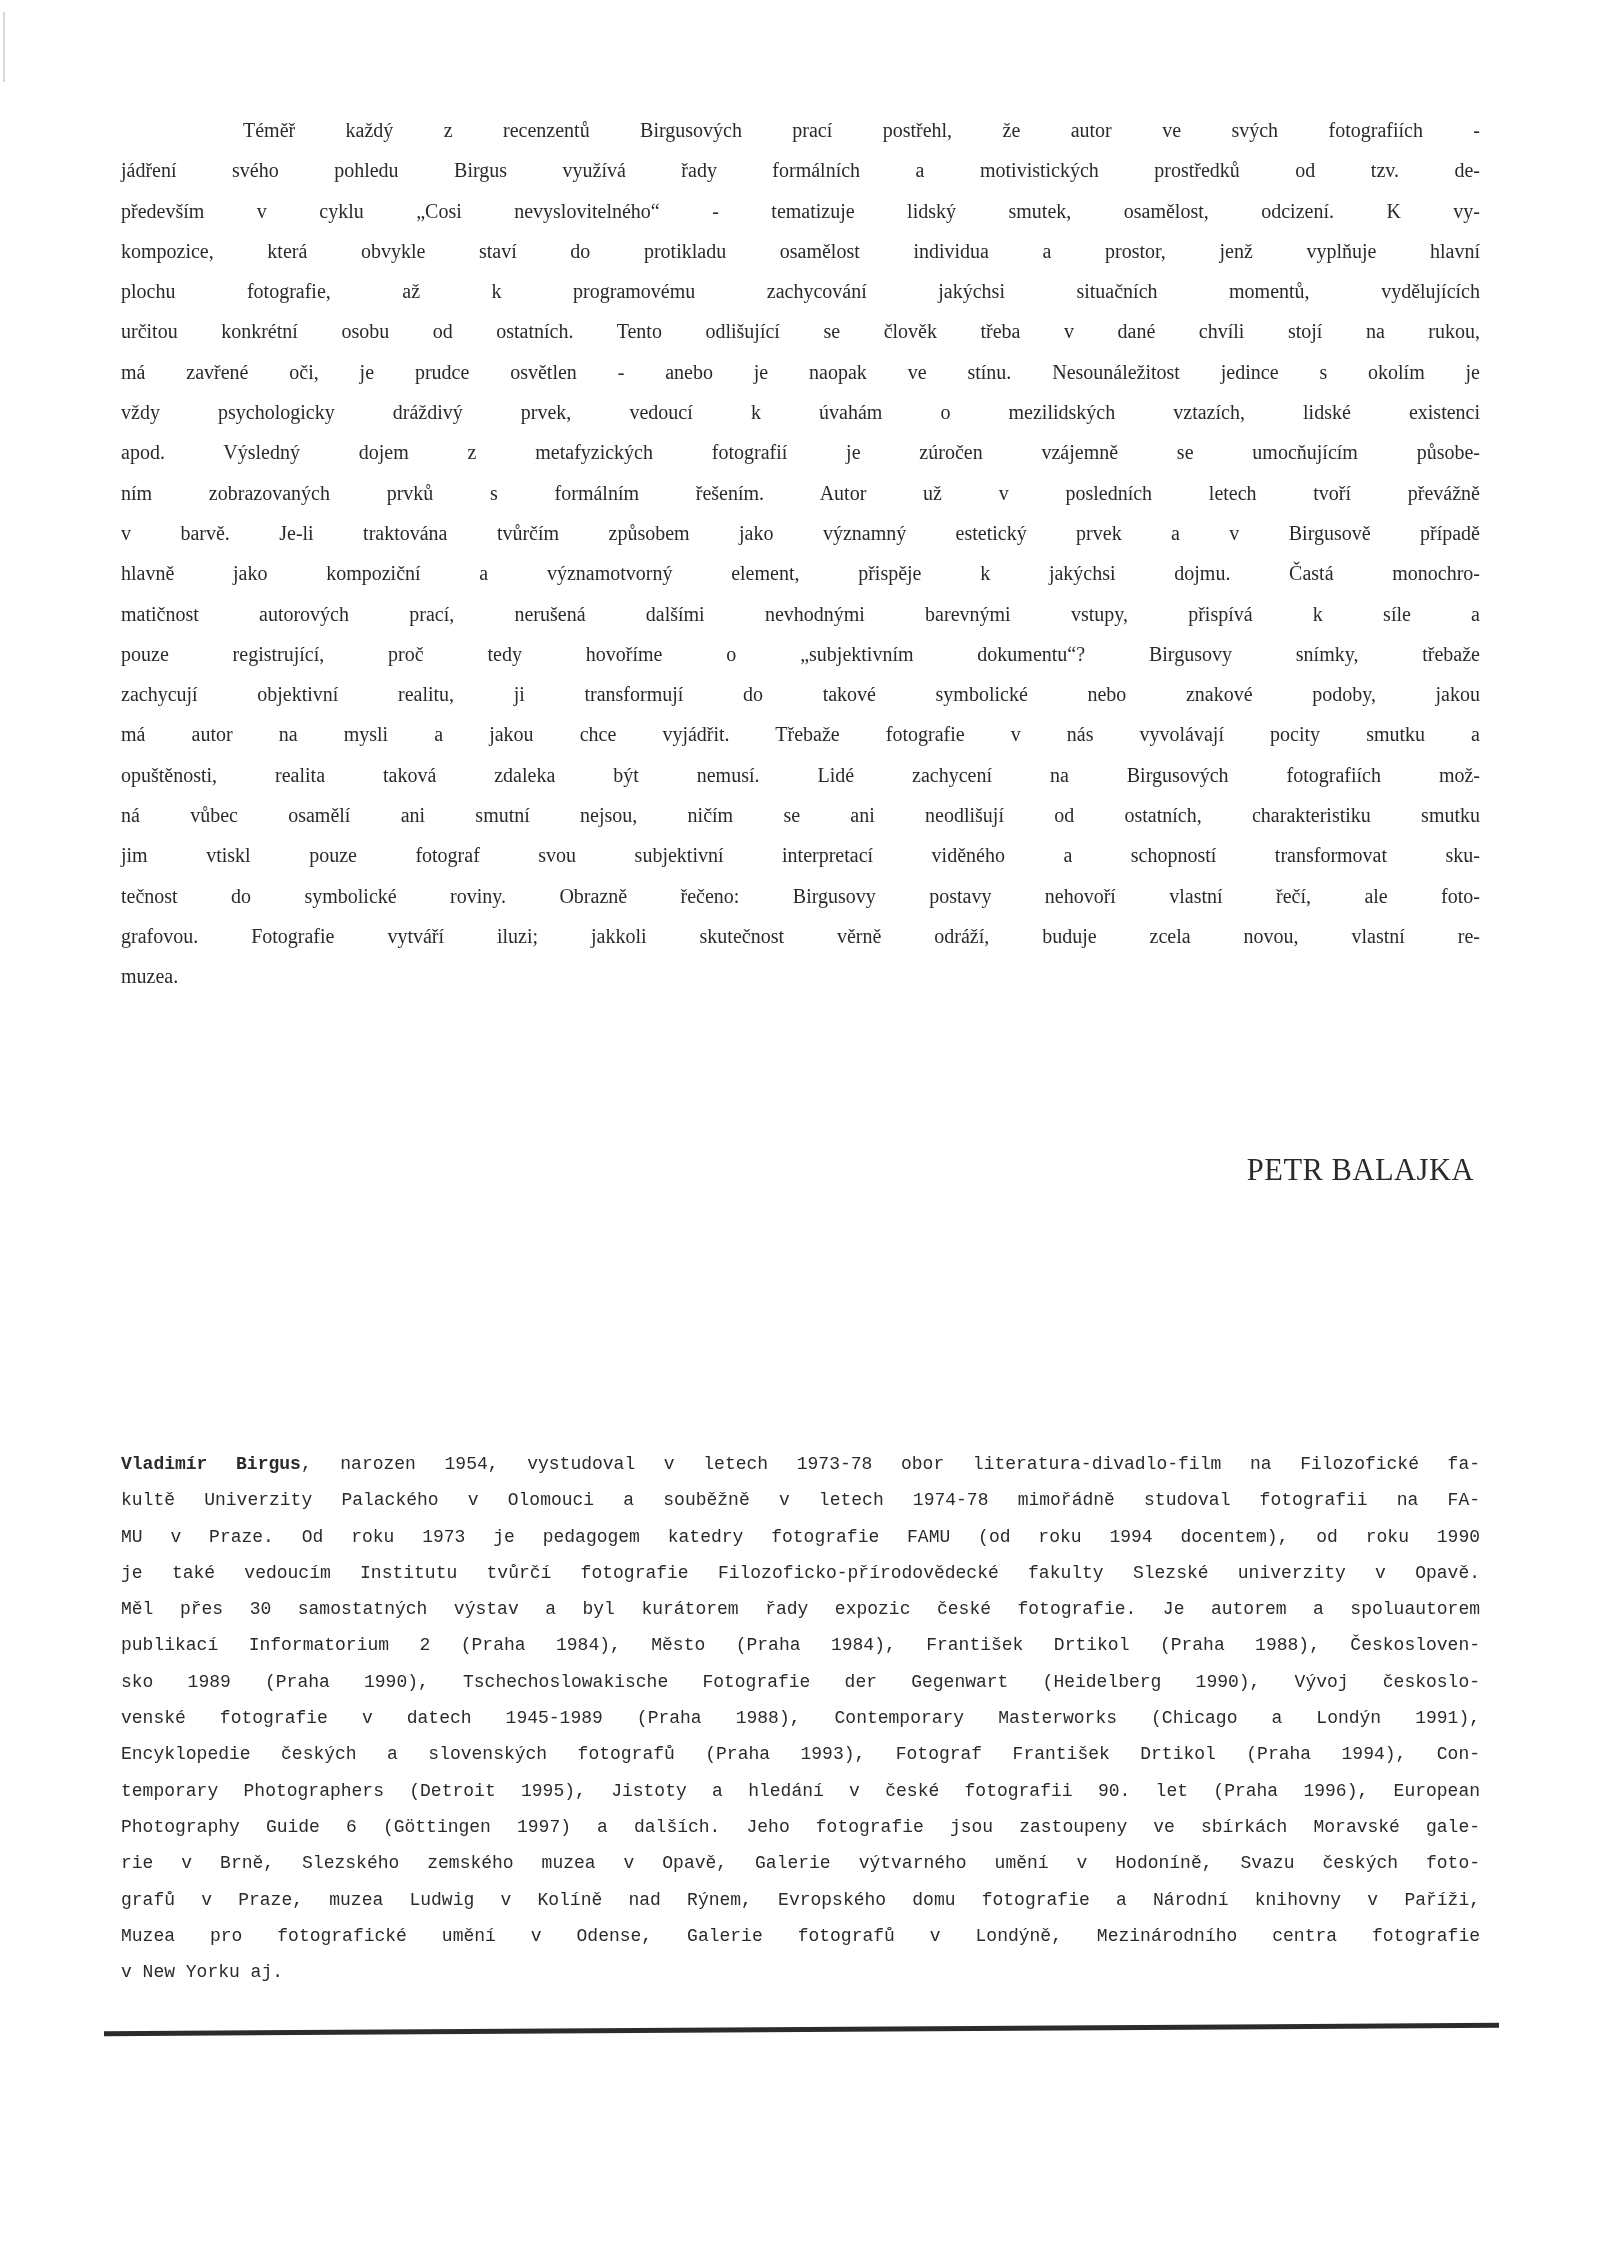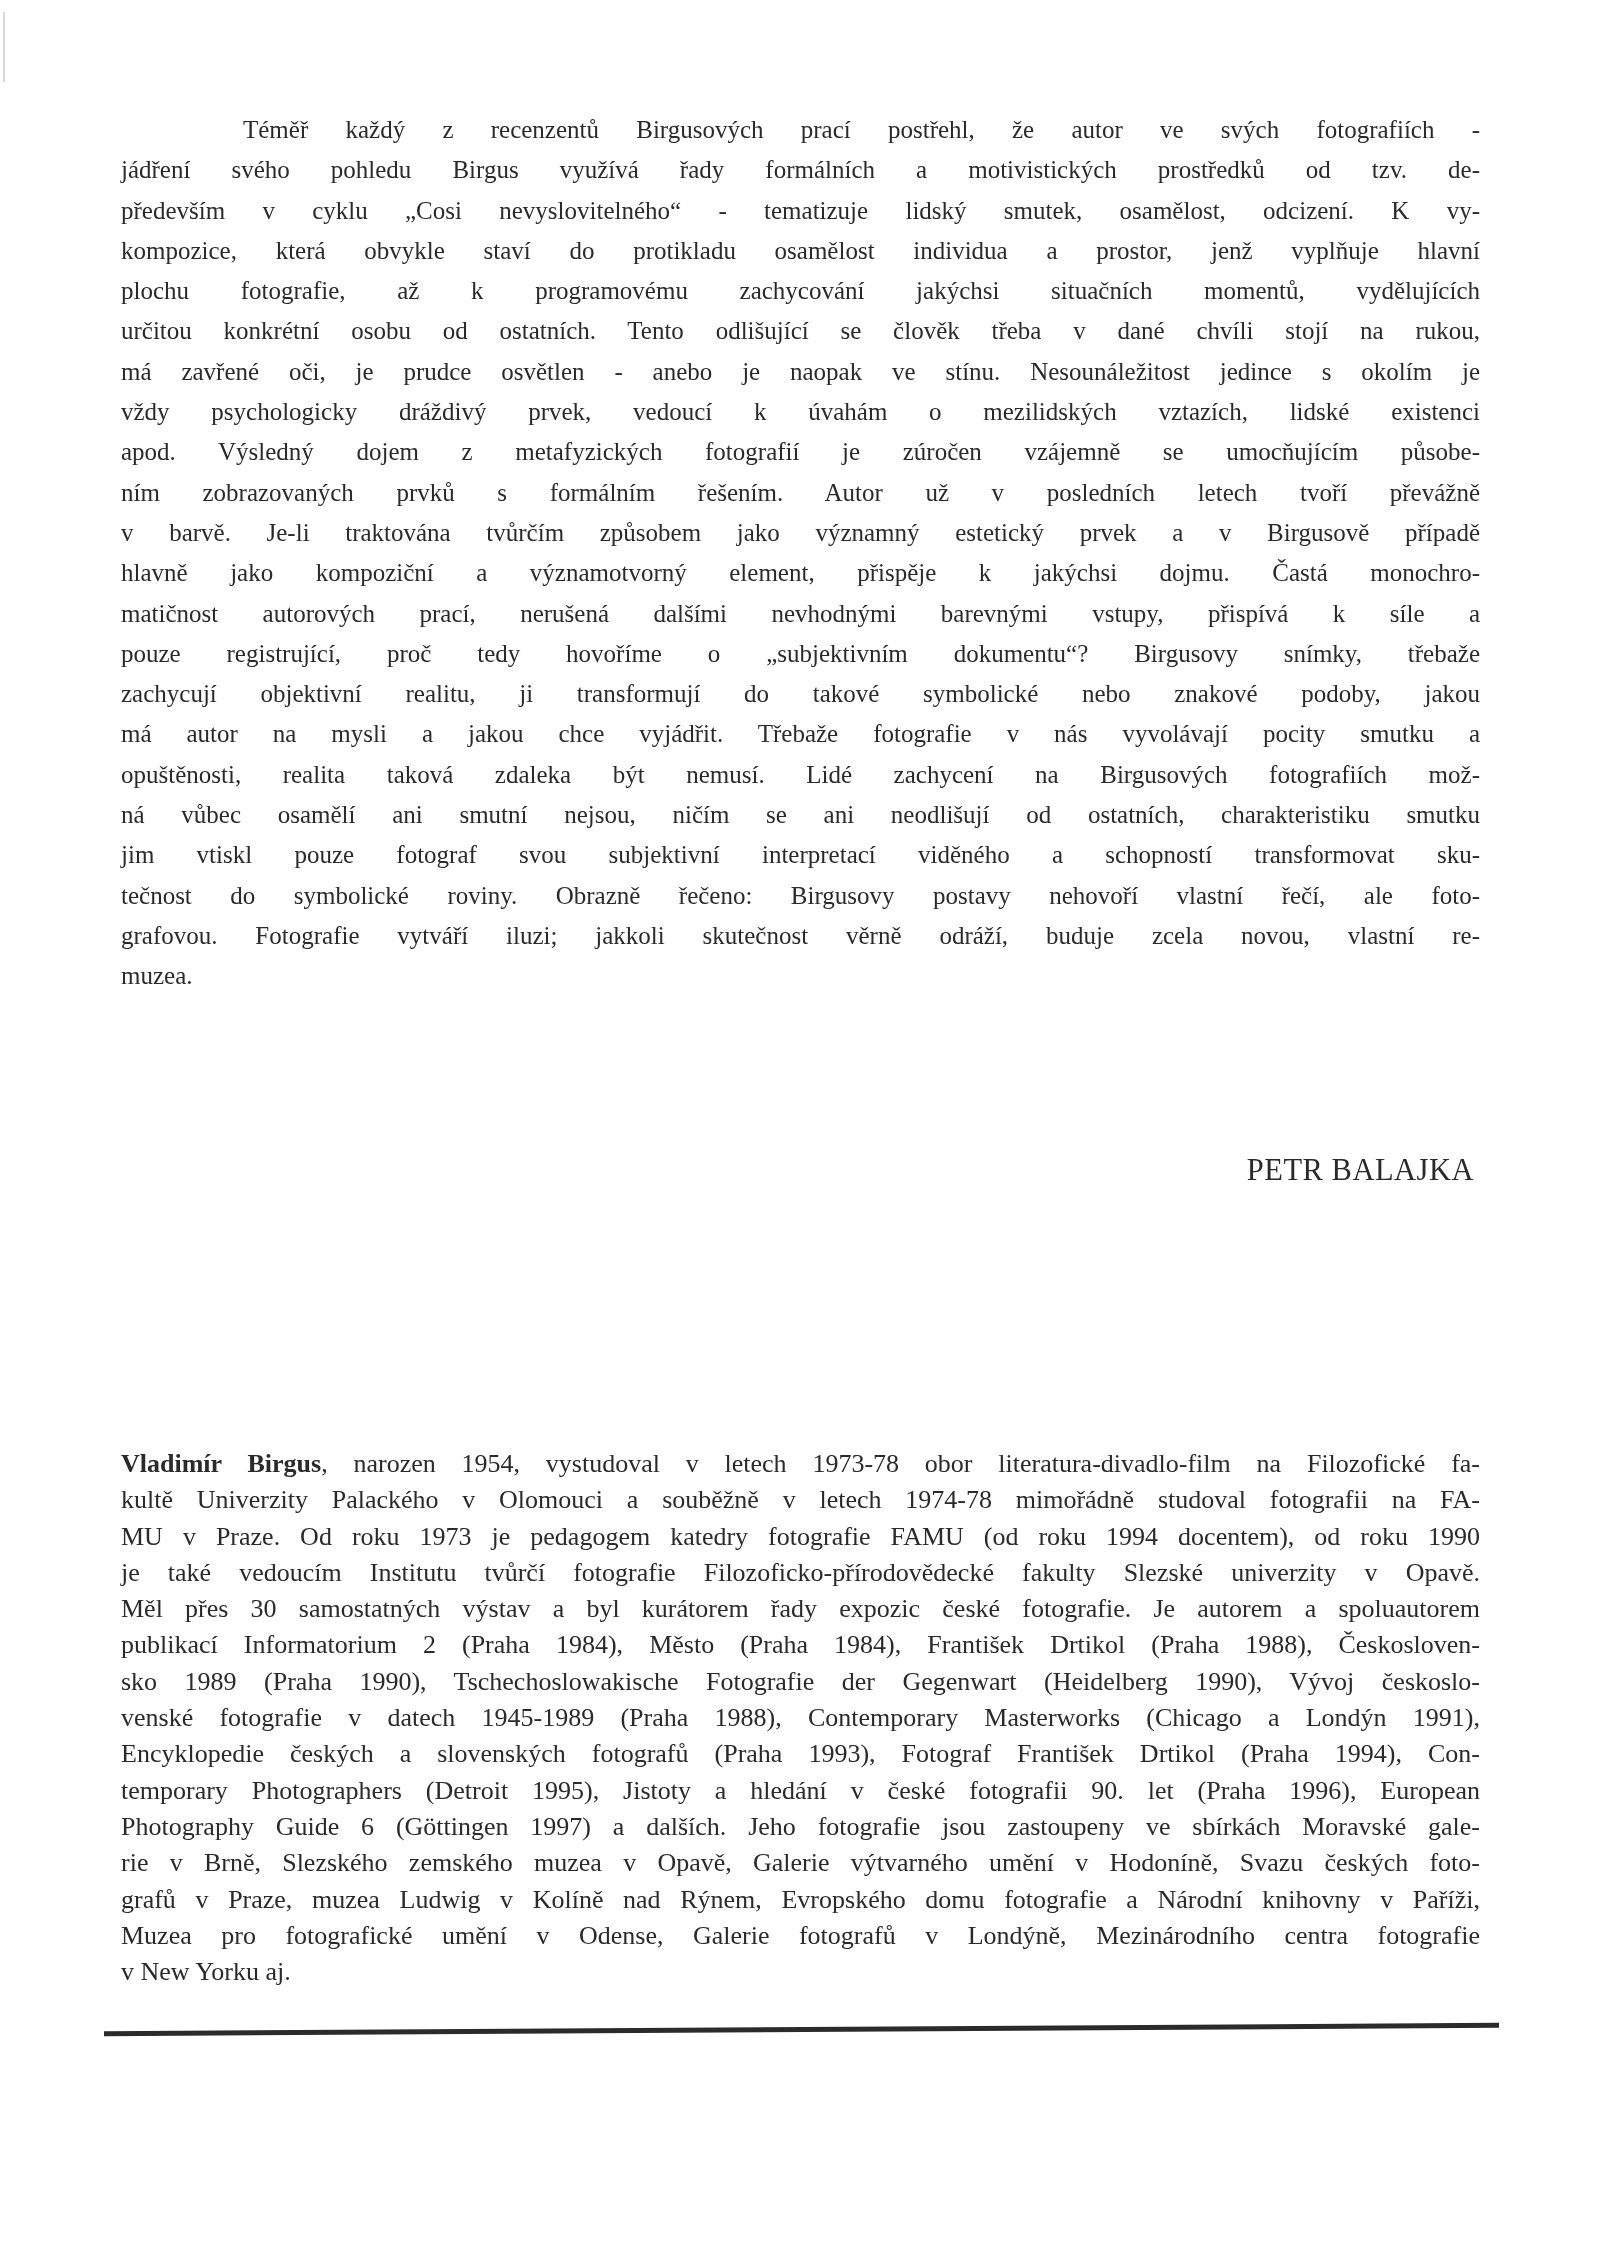--- a/index.html
+++ b/index.html
@@ -1,26 +1,26 @@
 <!DOCTYPE html>
 <html><head>
 <meta charset="utf-8">
 <style>
   html, body { margin: 0; padding: 0; background: #ffffff; }
   body { width: 1600px; height: 2249px; position: relative; overflow: hidden;
          font-family: "Liberation Serif", "DejaVu Serif", serif; color: #2a2a2a; }
   .scan-mark { position: absolute; left: 3px; top: 12px; width: 2px; height: 70px; background: #d8d8d8; }
   .essay { position: absolute; left: 121px; top: 110px; width: 1359px; }
-  .line { display: block; font-size: 25px; line-height: 40.3px; height: 40.3px;
+  .line { display: block; font-size: 20px; line-height: 40.3px; height: 40.3px;
           text-align: justify; text-align-last: justify; white-space: nowrap; overflow: visible; }
   .line.last { text-align-last: left; }
   .line.indent { padding-left: 122px; }
   .signature { position: absolute; top: 1105px; right: 126px; font-size: 30.5px; letter-spacing: 0.5px; margin-top: 48px; }
   .bio { position: absolute; left: 121px; top: 1446px; width: 1359px; }
-  .bio .line { font-size: 26px; line-height: 36.3px; height: 36.3px; }
+  .bio .line { font-size: 18px; line-height: 36.3px; height: 36.3px; font-family: Liberation Mono, monospace; }
   .bio b { font-weight: bold; }
   .rule { position: absolute; left: 104px; top: 2027px; width: 1395px; height: 5px; background: #2b2b2b; transform: rotate(-0.35deg); }
 </style>
 </head>
 <body>
 
 <div class="scan-mark"></div>
 
 <div class="essay">
   <div>

